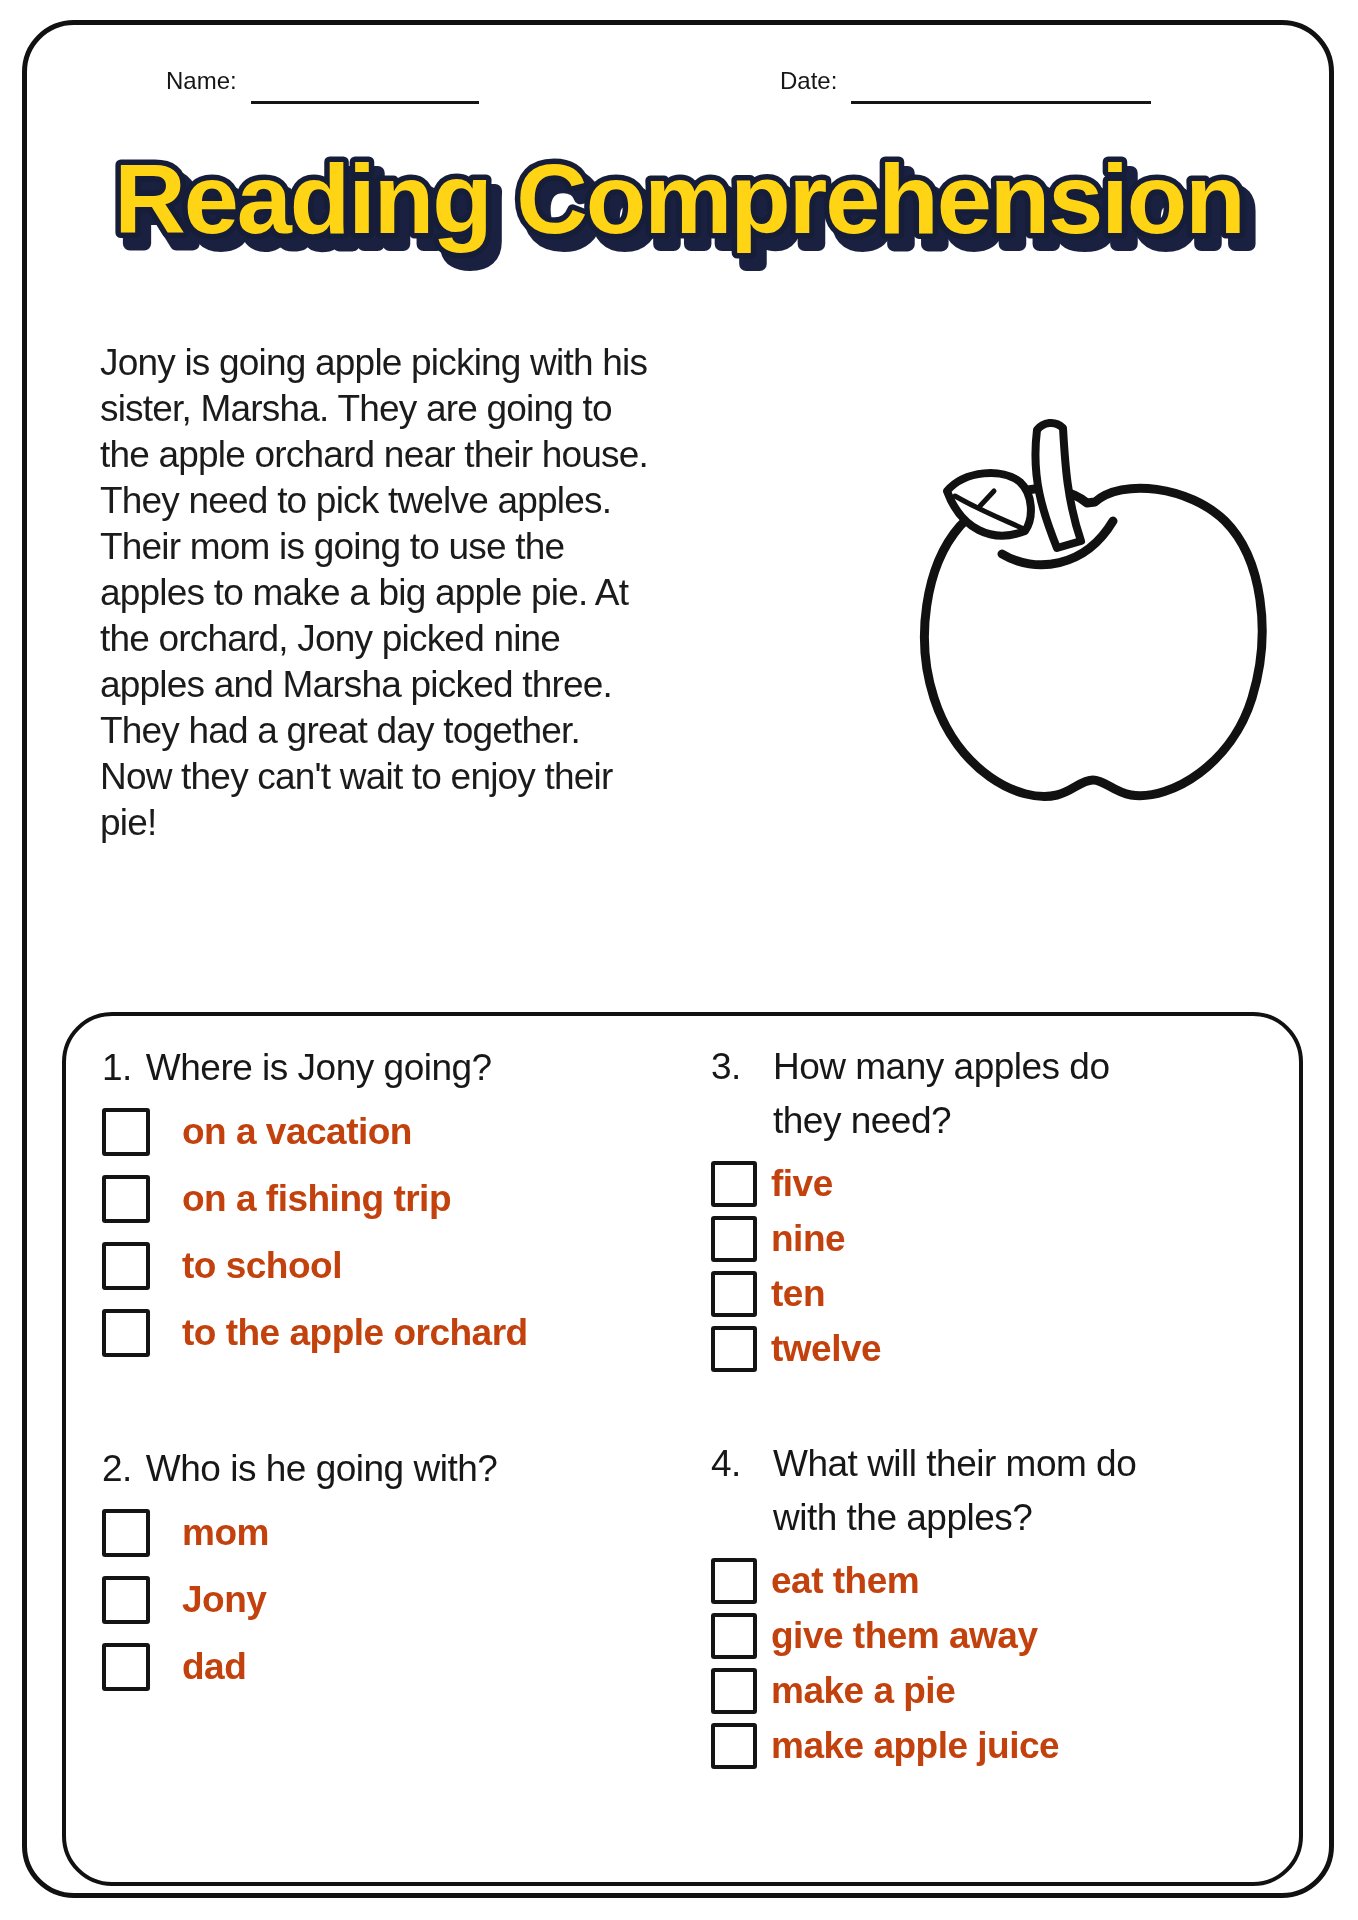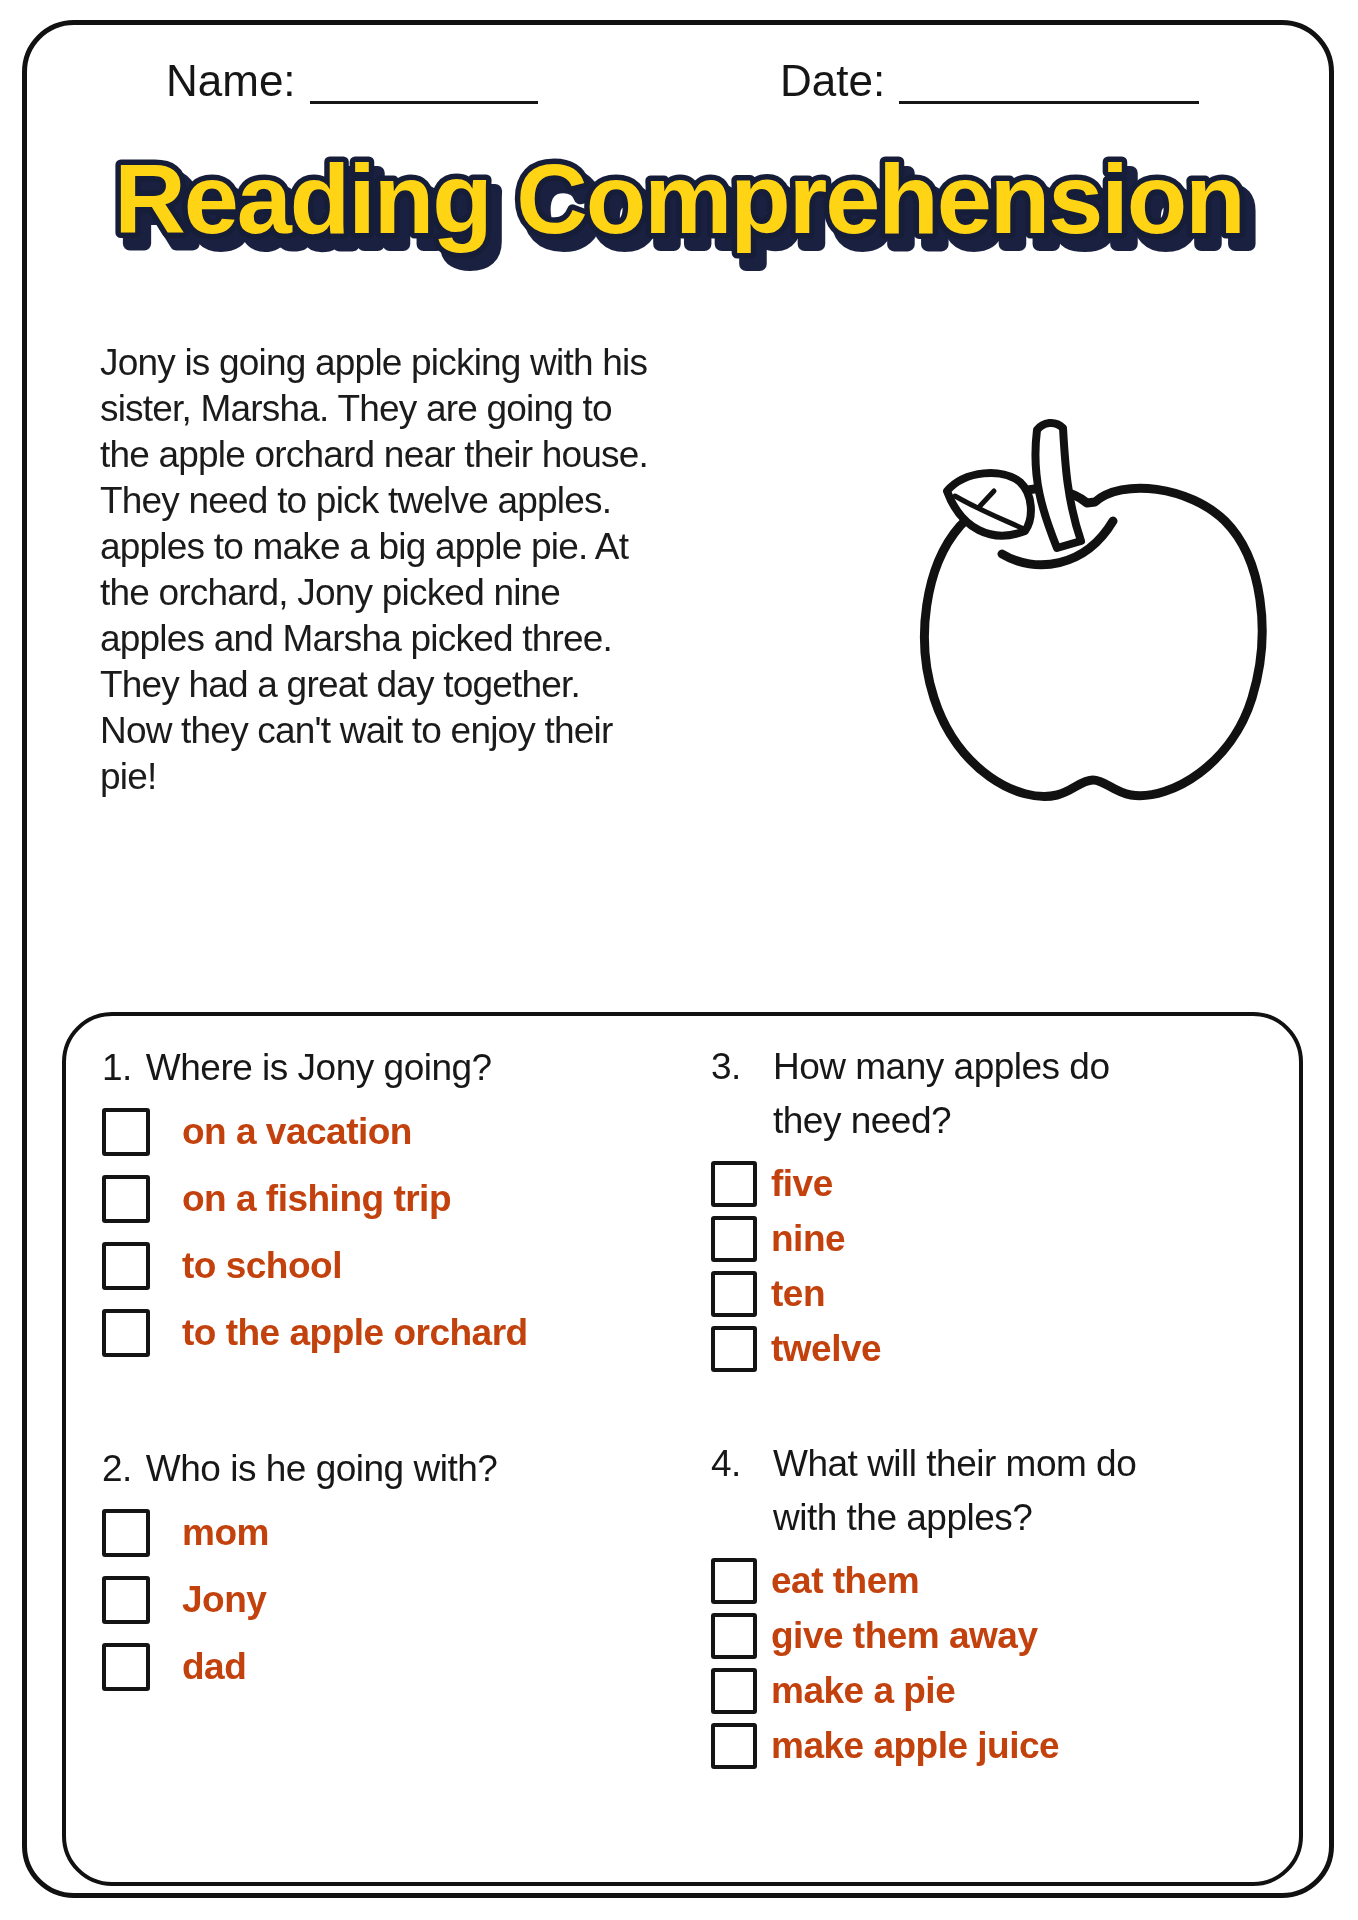--- a/index.html
+++ b/index.html
@@ -11,21 +11,21 @@
     position:relative;
     overflow:hidden;
   }
   .page-border {
     position:absolute; left:22px; top:20px; right:24px; bottom:22px;
     border:5px solid #111111; border-radius:52px;
     pointer-events:none;
   }
   
   .field { position:absolute; top:58px; display:flex; align-items:flex-end; }
-  .field-label { font-size:44px; color:#161616; line-height:46px; }
+  .field-label { font-size:24px; color:#161616; line-height:46px; }
   .write-line { display:inline-block; border-bottom:3px solid #161616; height:42px; margin-left:14px; }
   #name-field { left:166px; }
   #name-field .write-line { width:228px; }
   #date-field { left:780px; }
   #date-field .write-line { width:300px; }
 
   
   .title-wrap { position:absolute; left:0; top:111px; width:1358px; height:170px; }
   .title-svg { width:100%; height:100%; }
   .title-text {
@@ -98,20 +98,21 @@
     <text class="title-text" x="679" y="122" text-anchor="middle" transform="translate(9,11)" fill="#1A2140" stroke="#1A2140" stroke-width="14" stroke-linejoin="round">Reading Comprehension</text>
     <text class="title-text" x="679" y="122" text-anchor="middle" fill="#FFD414" stroke="#161D38" stroke-width="11" stroke-linejoin="round" paint-order="stroke">Reading Comprehension</text>
   </svg>
 </div>
 
 <div class="passage">
   <div class="passage-line">Jony is going apple picking with his</div>
   <div class="passage-line">sister, Marsha. They are going to</div>
   <div class="passage-line">the apple orchard near their house.</div>
   <div class="passage-line">They need to pick twelve apples.</div>
+  <div class="passage-line">Their mom is going to use the</div>
   <div class="passage-line">apples to make a big apple pie. At</div>
   <div class="passage-line">the orchard, Jony picked nine</div>
   <div class="passage-line">apples and Marsha picked three.</div>
   <div class="passage-line">They had a great day together.</div>
   <div class="passage-line">Now they can't wait to enjoy their</div>
   <div class="passage-line">pie!</div>
 </div>
 
 <div class="apple-wrap">
   <svg viewBox="0 0 420 440" width="430" height="440">

